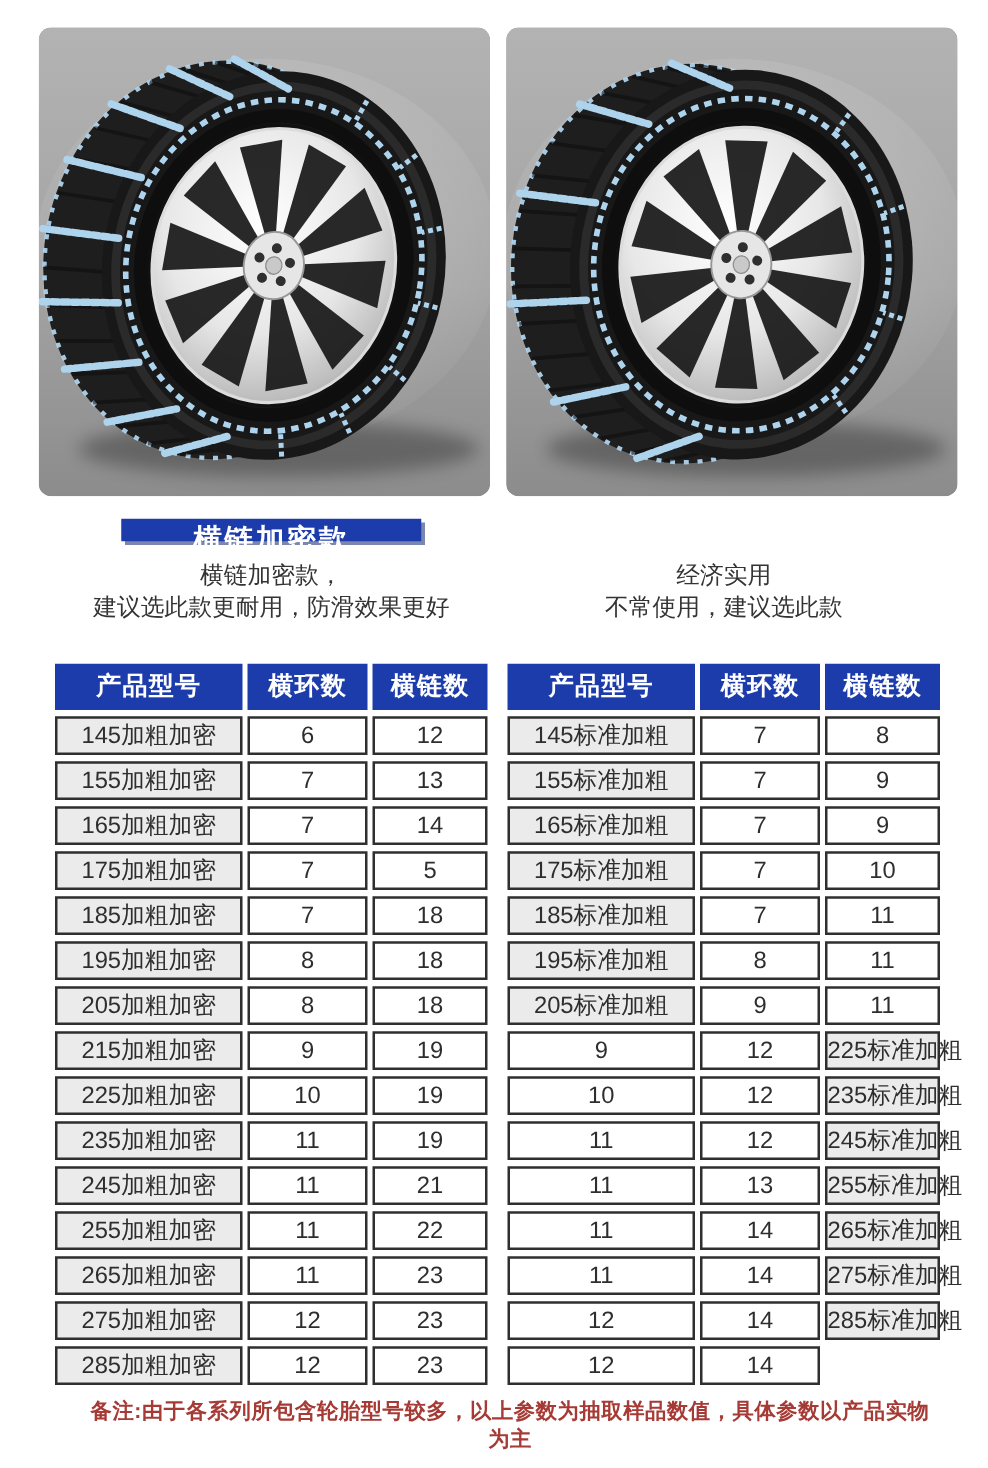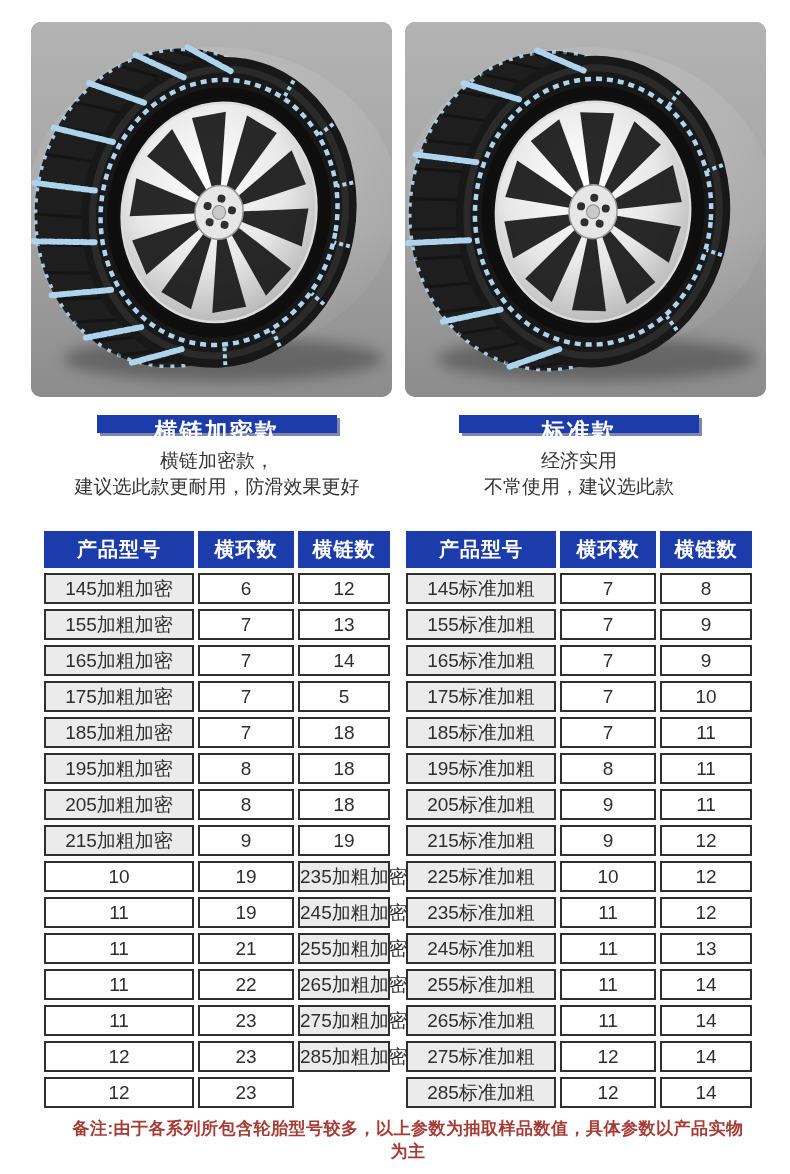--- a/index.html
+++ b/index.html
@@ -265,23 +265,20 @@
             <line x1="118.3" y1="33.4" x2="166.3" y2="49.2" stroke="#aed3ec" stroke-width="6" stroke-linecap="round" stroke-dasharray="5 3"></line>
           </g>
         </svg>
       </div>
   </div>
 
   <div class="cols banners-row">
     <div>
       <div class="banner">横链加密款</div>
     </div>
-    <div>
-      <div class="banner">标准款</div>
-    </div>
   </div>
 
   <div class="cols desc-row">
     <div class="desc">
       <div>横链加密款，</div>
       <div>建议选此款更耐用，防滑效果更好</div>
     </div>
     <div class="desc">
       <div>经济实用</div>
       <div>不常使用，建议选此款</div>
@@ -310,20 +307,21 @@
         <div class="cell num">18</div>
         <div class="cell model">195加粗加密</div>
         <div class="cell num">8</div>
         <div class="cell num">18</div>
         <div class="cell model">205加粗加密</div>
         <div class="cell num">8</div>
         <div class="cell num">18</div>
         <div class="cell model">215加粗加密</div>
         <div class="cell num">9</div>
         <div class="cell num">19</div>
+        <div class="cell model">225加粗加密</div>
         <div class="cell num">10</div>
         <div class="cell num">19</div>
         <div class="cell model">235加粗加密</div>
         <div class="cell num">11</div>
         <div class="cell num">19</div>
         <div class="cell model">245加粗加密</div>
         <div class="cell num">11</div>
         <div class="cell num">21</div>
         <div class="cell model">255加粗加密</div>
         <div class="cell num">11</div>
@@ -356,21 +354,20 @@
         <div class="cell num">10</div>
         <div class="cell model">185标准加粗</div>
         <div class="cell num">7</div>
         <div class="cell num">11</div>
         <div class="cell model">195标准加粗</div>
         <div class="cell num">8</div>
         <div class="cell num">11</div>
         <div class="cell model">205标准加粗</div>
         <div class="cell num">9</div>
         <div class="cell num">11</div>
-        <div class="cell model">215标准加粗</div>
         <div class="cell num">9</div>
         <div class="cell num">12</div>
         <div class="cell model">225标准加粗</div>
         <div class="cell num">10</div>
         <div class="cell num">12</div>
         <div class="cell model">235标准加粗</div>
         <div class="cell num">11</div>
         <div class="cell num">12</div>
         <div class="cell model">245标准加粗</div>
         <div class="cell num">11</div>

